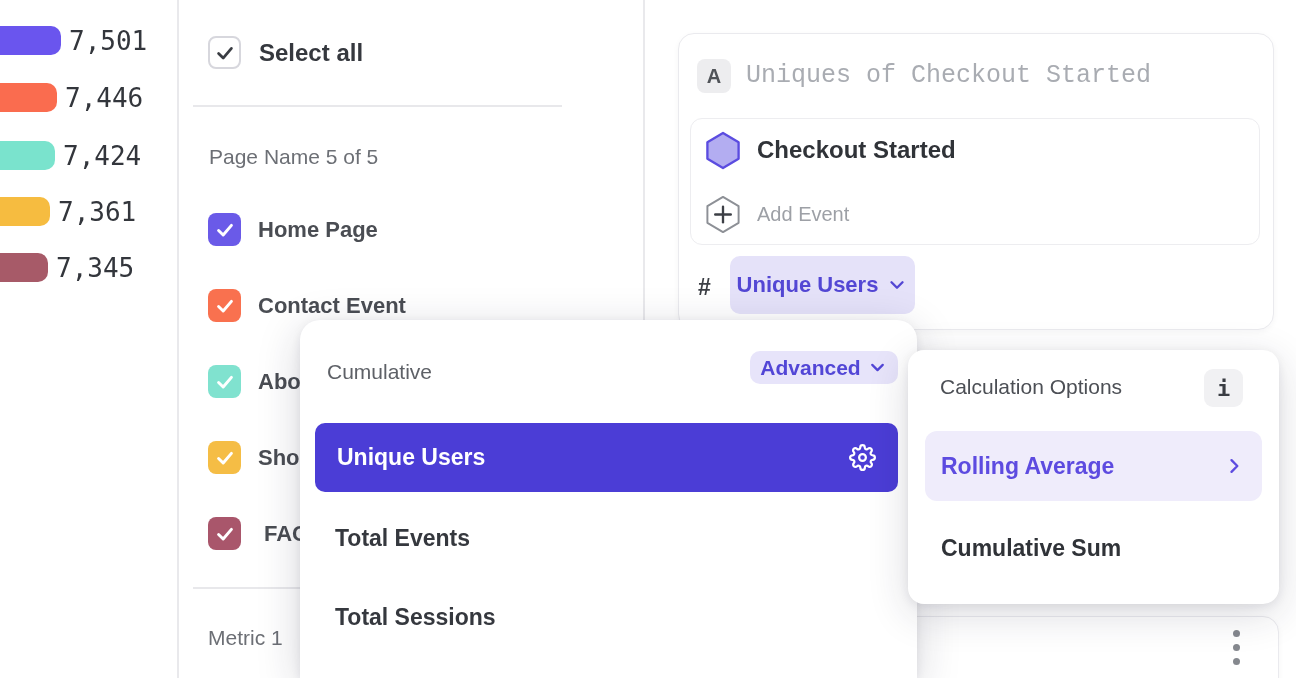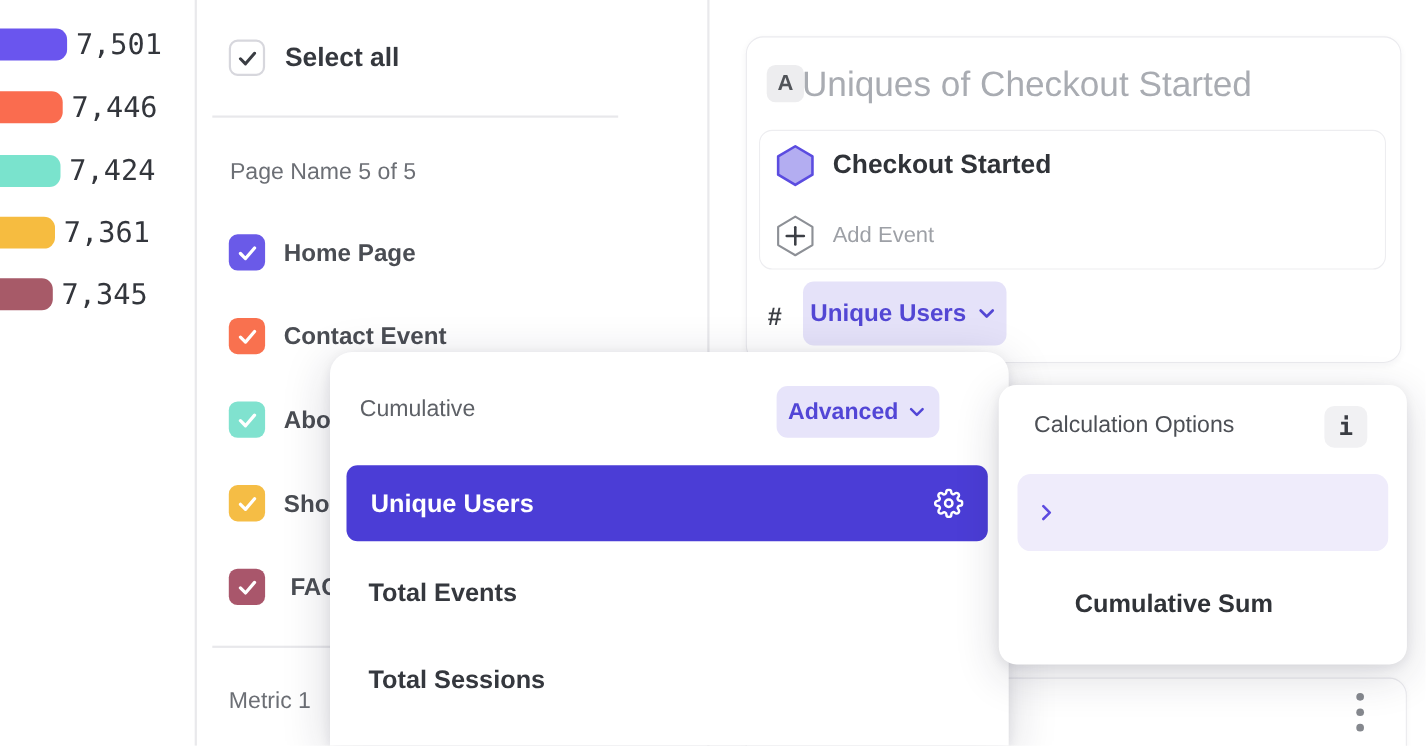--- a/index.html
+++ b/index.html
@@ -34,21 +34,21 @@
   .hdiv { position:absolute; height:2px; background:#e8e8eb; }
   .muted-label { position:absolute; font-size:21px; font-weight:500; color:#6c6f75; white-space:nowrap; }
 
   
   .card { position:absolute; background:#fff; border:1px solid #eaeaee; border-radius:16px; box-shadow:0 2px 6px rgba(20,20,40,.04); }
   .badge-a {
     position:absolute; left:697px; top:59px; width:34px; height:34px; border-radius:8px;
     background:#ededef; color:#515459; font-size:20px; font-weight:700;
     display:flex; align-items:center; justify-content:center;
   }
-  .series-placeholder { position:absolute; left:729px; top:59px; height:34px; line-height:34px; font-size:32px; color:#a9acb2; white-space:nowrap; }
+  .series-placeholder { position:absolute; left:746px; top:59px; height:34px; line-height:34px; font-size:25px; color:#a9acb2; white-space:nowrap;font-family:Liberation Mono, monospace; }
   .inner-card { position:absolute; left:690px; top:118px; width:570px; height:127px; background:#fff; border:1px solid #ededf0; border-radius:12px; }
   .event-label { position:absolute; left:757px; top:133px; height:34px; line-height:34px; font-size:24px; font-weight:700; color:#303338; }
   .addevent-label { position:absolute; left:757px; top:197px; height:34px; line-height:34px; font-size:20px; font-weight:500; color:#9da0a6; }
   .hash { position:absolute; left:698px; top:271px; height:33px; line-height:33px; font-size:23px; font-weight:700; color:#3c3f45; }
   .measure-chip {
     position:absolute; left:730px; top:256px; width:185px; height:58px; border-radius:10px;
     background:#e5e2f9; display:flex; align-items:center; justify-content:center; gap:8px; cursor:pointer;
   }
   .measure-chip .chip-text { font-size:22px; font-weight:600; color:#5347d4; }
 
@@ -58,21 +58,21 @@
 
   
   .measuring-panel {
     position:absolute; left:300px; top:320px; width:617px; height:358px;
     background:#fff; border-radius:20px 20px 0 0;
     box-shadow:0 10px 44px rgba(30,30,55,.18), 0 2px 10px rgba(30,30,55,.08);
     z-index:10;
   }
   .measuring-title { position:absolute; left:327px; top:360px; font-size:21px; font-weight:500; color:#5e6167; }
   .advanced-chip {
-    position:absolute; left:706px; top:351px; width:148px; height:47px; border-radius:10px;
+    position:absolute; left:750px; top:351px; width:148px; height:33px; border-radius:10px;
     background:#e7e4fa; display:flex; align-items:center; justify-content:center; gap:6px; cursor:pointer;
   }
   .advanced-chip .chip-text { font-size:21px; font-weight:600; color:#5246d6; }
   .selected-option {
     position:absolute; left:315px; top:423px; width:583px; height:69px; border-radius:10px;
     background:#4b3dd6; display:flex; align-items:center; justify-content:space-between;
     padding:0 22px; cursor:pointer;
   }
   .selected-option .opt-text { font-size:23px; font-weight:600; color:#ffffff; }
   .plain-option { position:absolute; left:335px; height:34px; line-height:34px; font-size:23px; font-weight:600; color:#35383e; cursor:pointer; }
@@ -89,21 +89,21 @@
     position:absolute; left:1204px; top:369px; width:39px; height:38px; border-radius:9px;
     background:#f1f1f3; display:flex; align-items:center; justify-content:center; z-index:21; cursor:pointer;
     font-family:"DejaVu Sans Mono", monospace; font-size:22px; font-weight:700; color:#3a3d43;
   }
   .calc-row-highlight {
     position:absolute; left:925px; top:431px; width:337px; height:70px; border-radius:12px;
     background:#efecfb; display:flex; align-items:center; justify-content:space-between;
     padding:0 18px 0 16px; z-index:21; cursor:pointer;
   }
   .calc-row-highlight .opt-text { font-size:23px; font-weight:600; color:#5d4be0; }
-  .calc-row-plain { position:absolute; left:941px; top:531px; height:34px; line-height:34px; font-size:23px; font-weight:600; color:#303338; z-index:21; cursor:pointer;margin-left:36px; }
+  .calc-row-plain { position:absolute; left:941px; top:531px; height:34px; line-height:34px; font-size:23px; font-weight:600; color:#303338; z-index:21; cursor:pointer; }
 
   svg { display:block; }
 </style>
 </head>
 <body>
 
 <div>
   <div class="legend-row" style="top:26px">
     <div class="legend-bar" style="width: 61px; background-color: rgb(106, 85, 238);"></div>
     <span class="legend-value">7,501</span>
@@ -231,17 +231,18 @@
 </div>
 
 <div class="plain-option" style="top:521px; z-index:11">Total Events</div>
 <div class="plain-option" style="top:600px; z-index:11">Total Sessions</div>
 
 <div class="calc-panel"></div>
 <div class="calc-title">Calculation Options</div>
 <div class="info-badge">i</div>
 
 <div class="calc-row-highlight">
+  <span class="opt-text">Rolling Average</span>
   <svg width="20" height="20" viewBox="0 0 24 24">
     <polyline points="9,5 16,12 9,19" fill="none" stroke="#5d4be0" stroke-width="2.8" stroke-linecap="round" stroke-linejoin="round"></polyline>
   </svg>
 </div>
 <div class="calc-row-plain">Cumulative Sum</div>
 
 </body></html>

